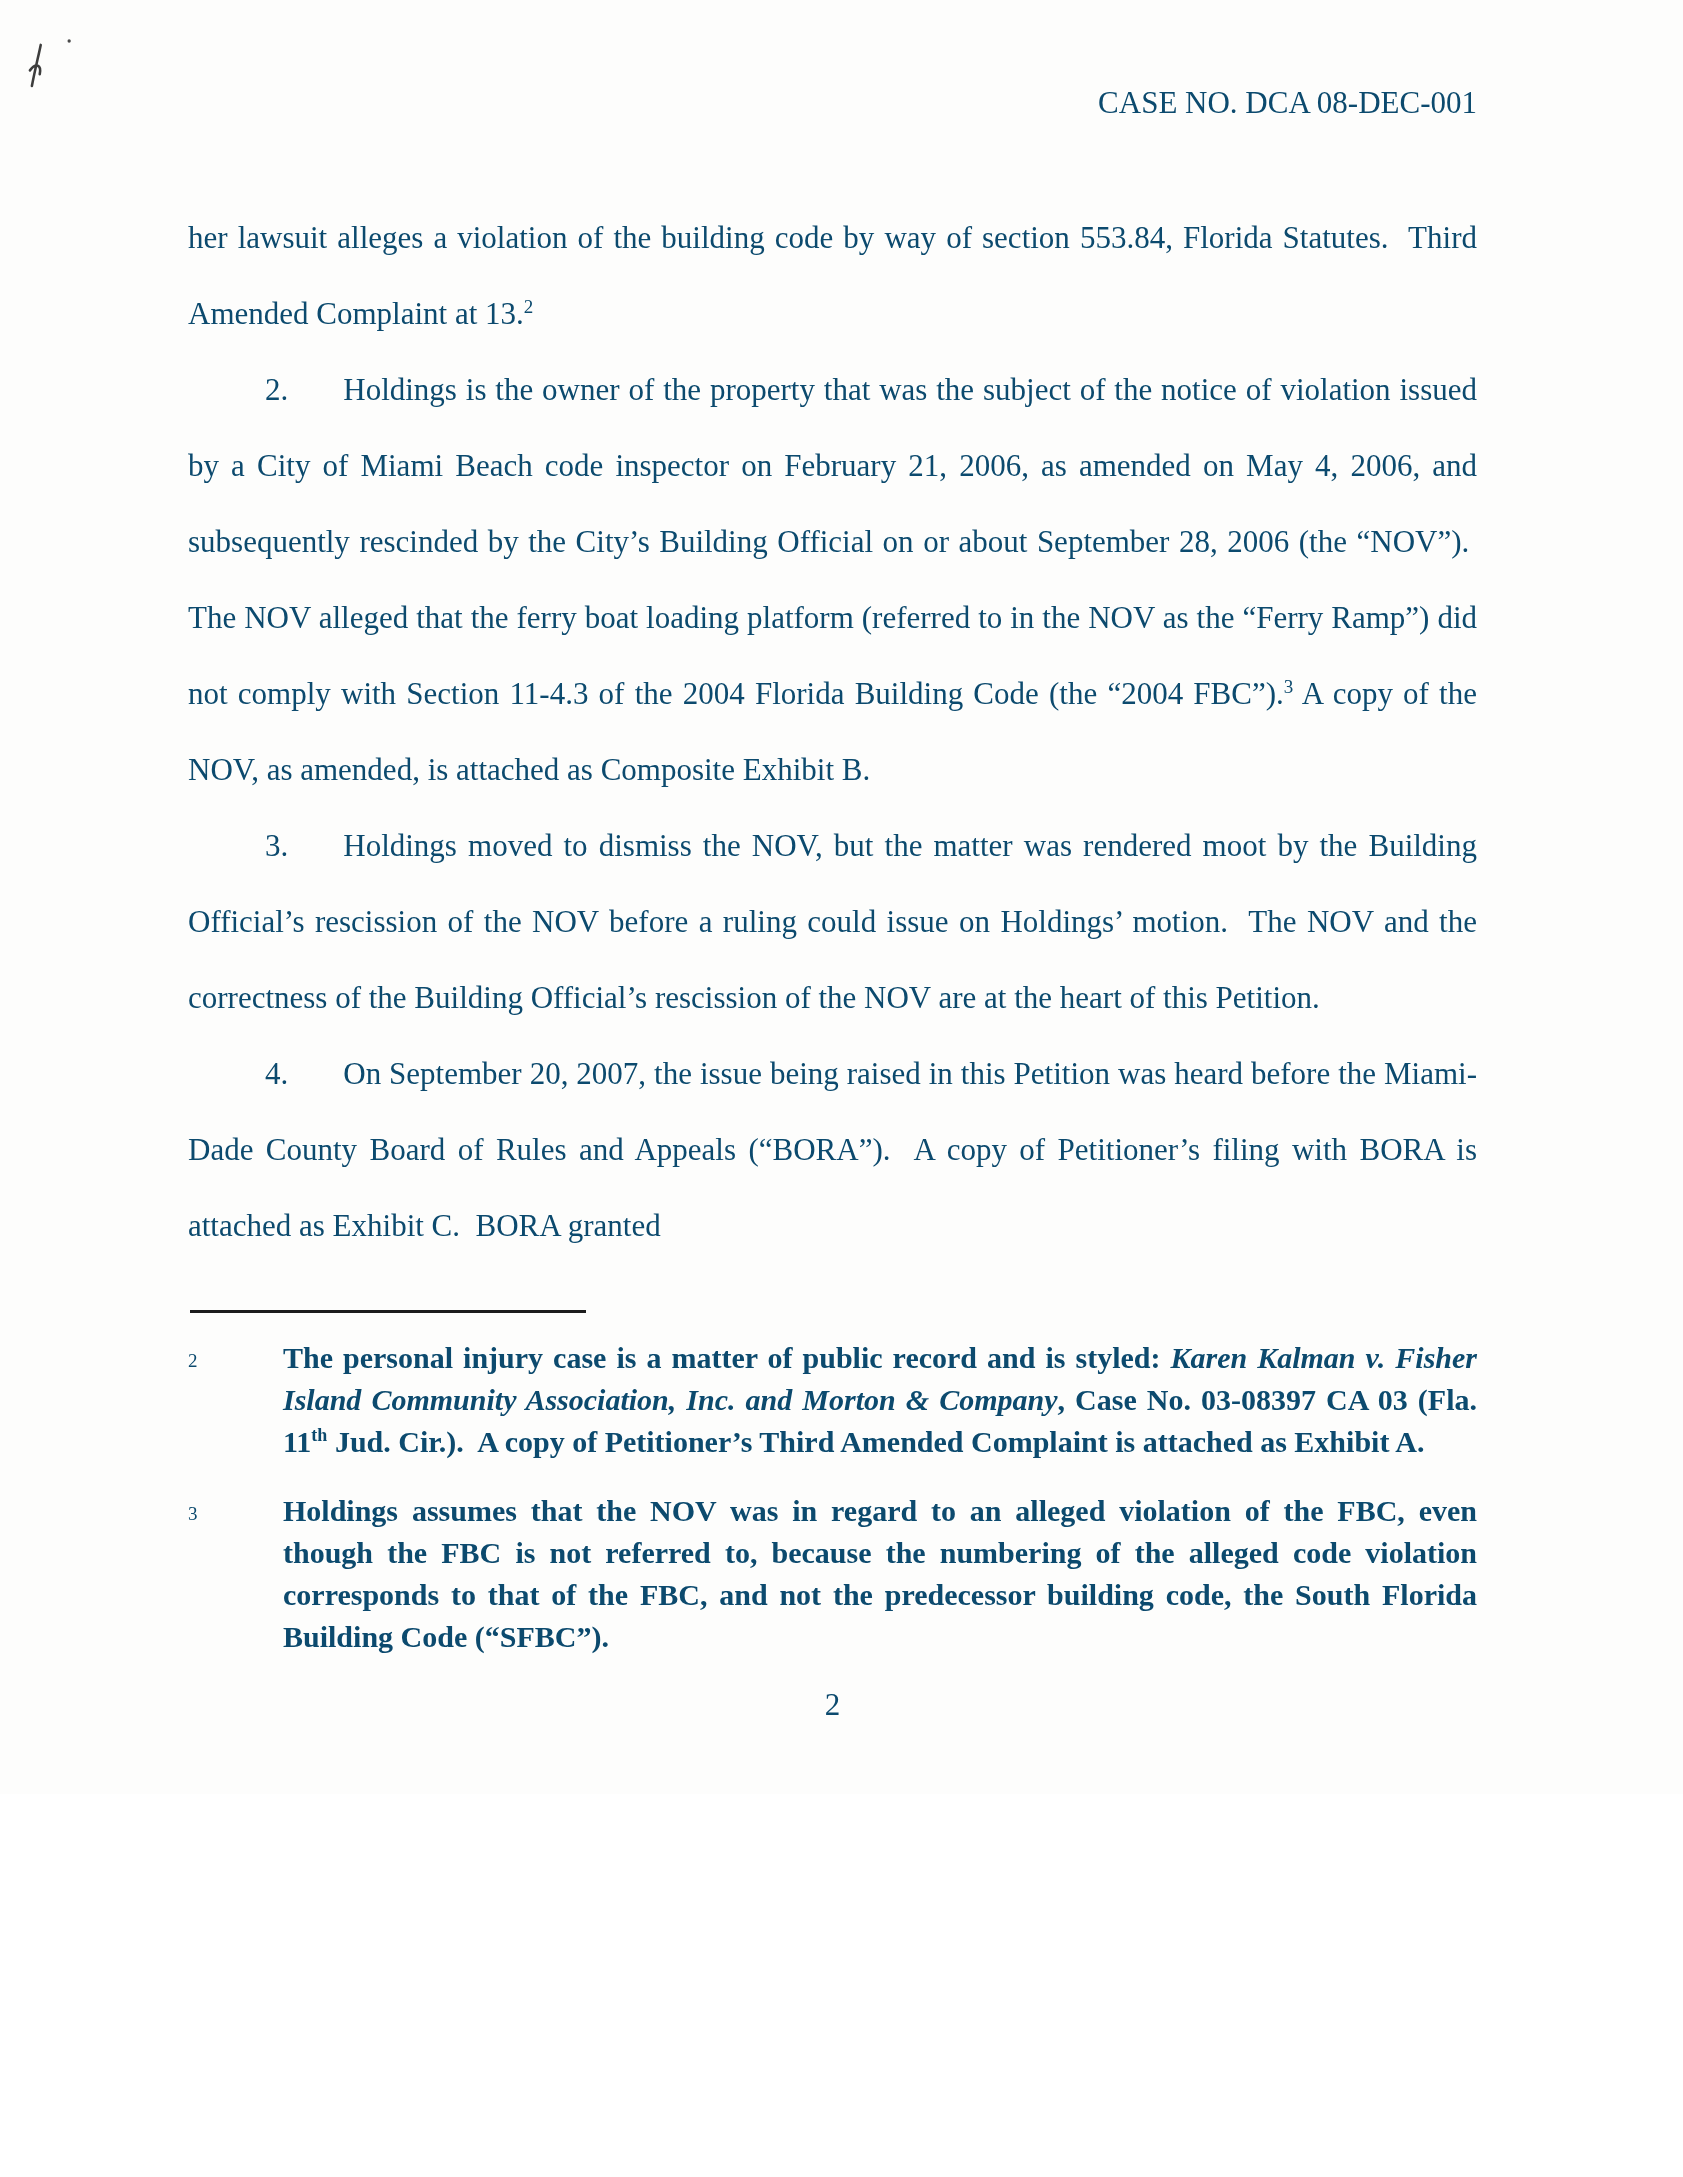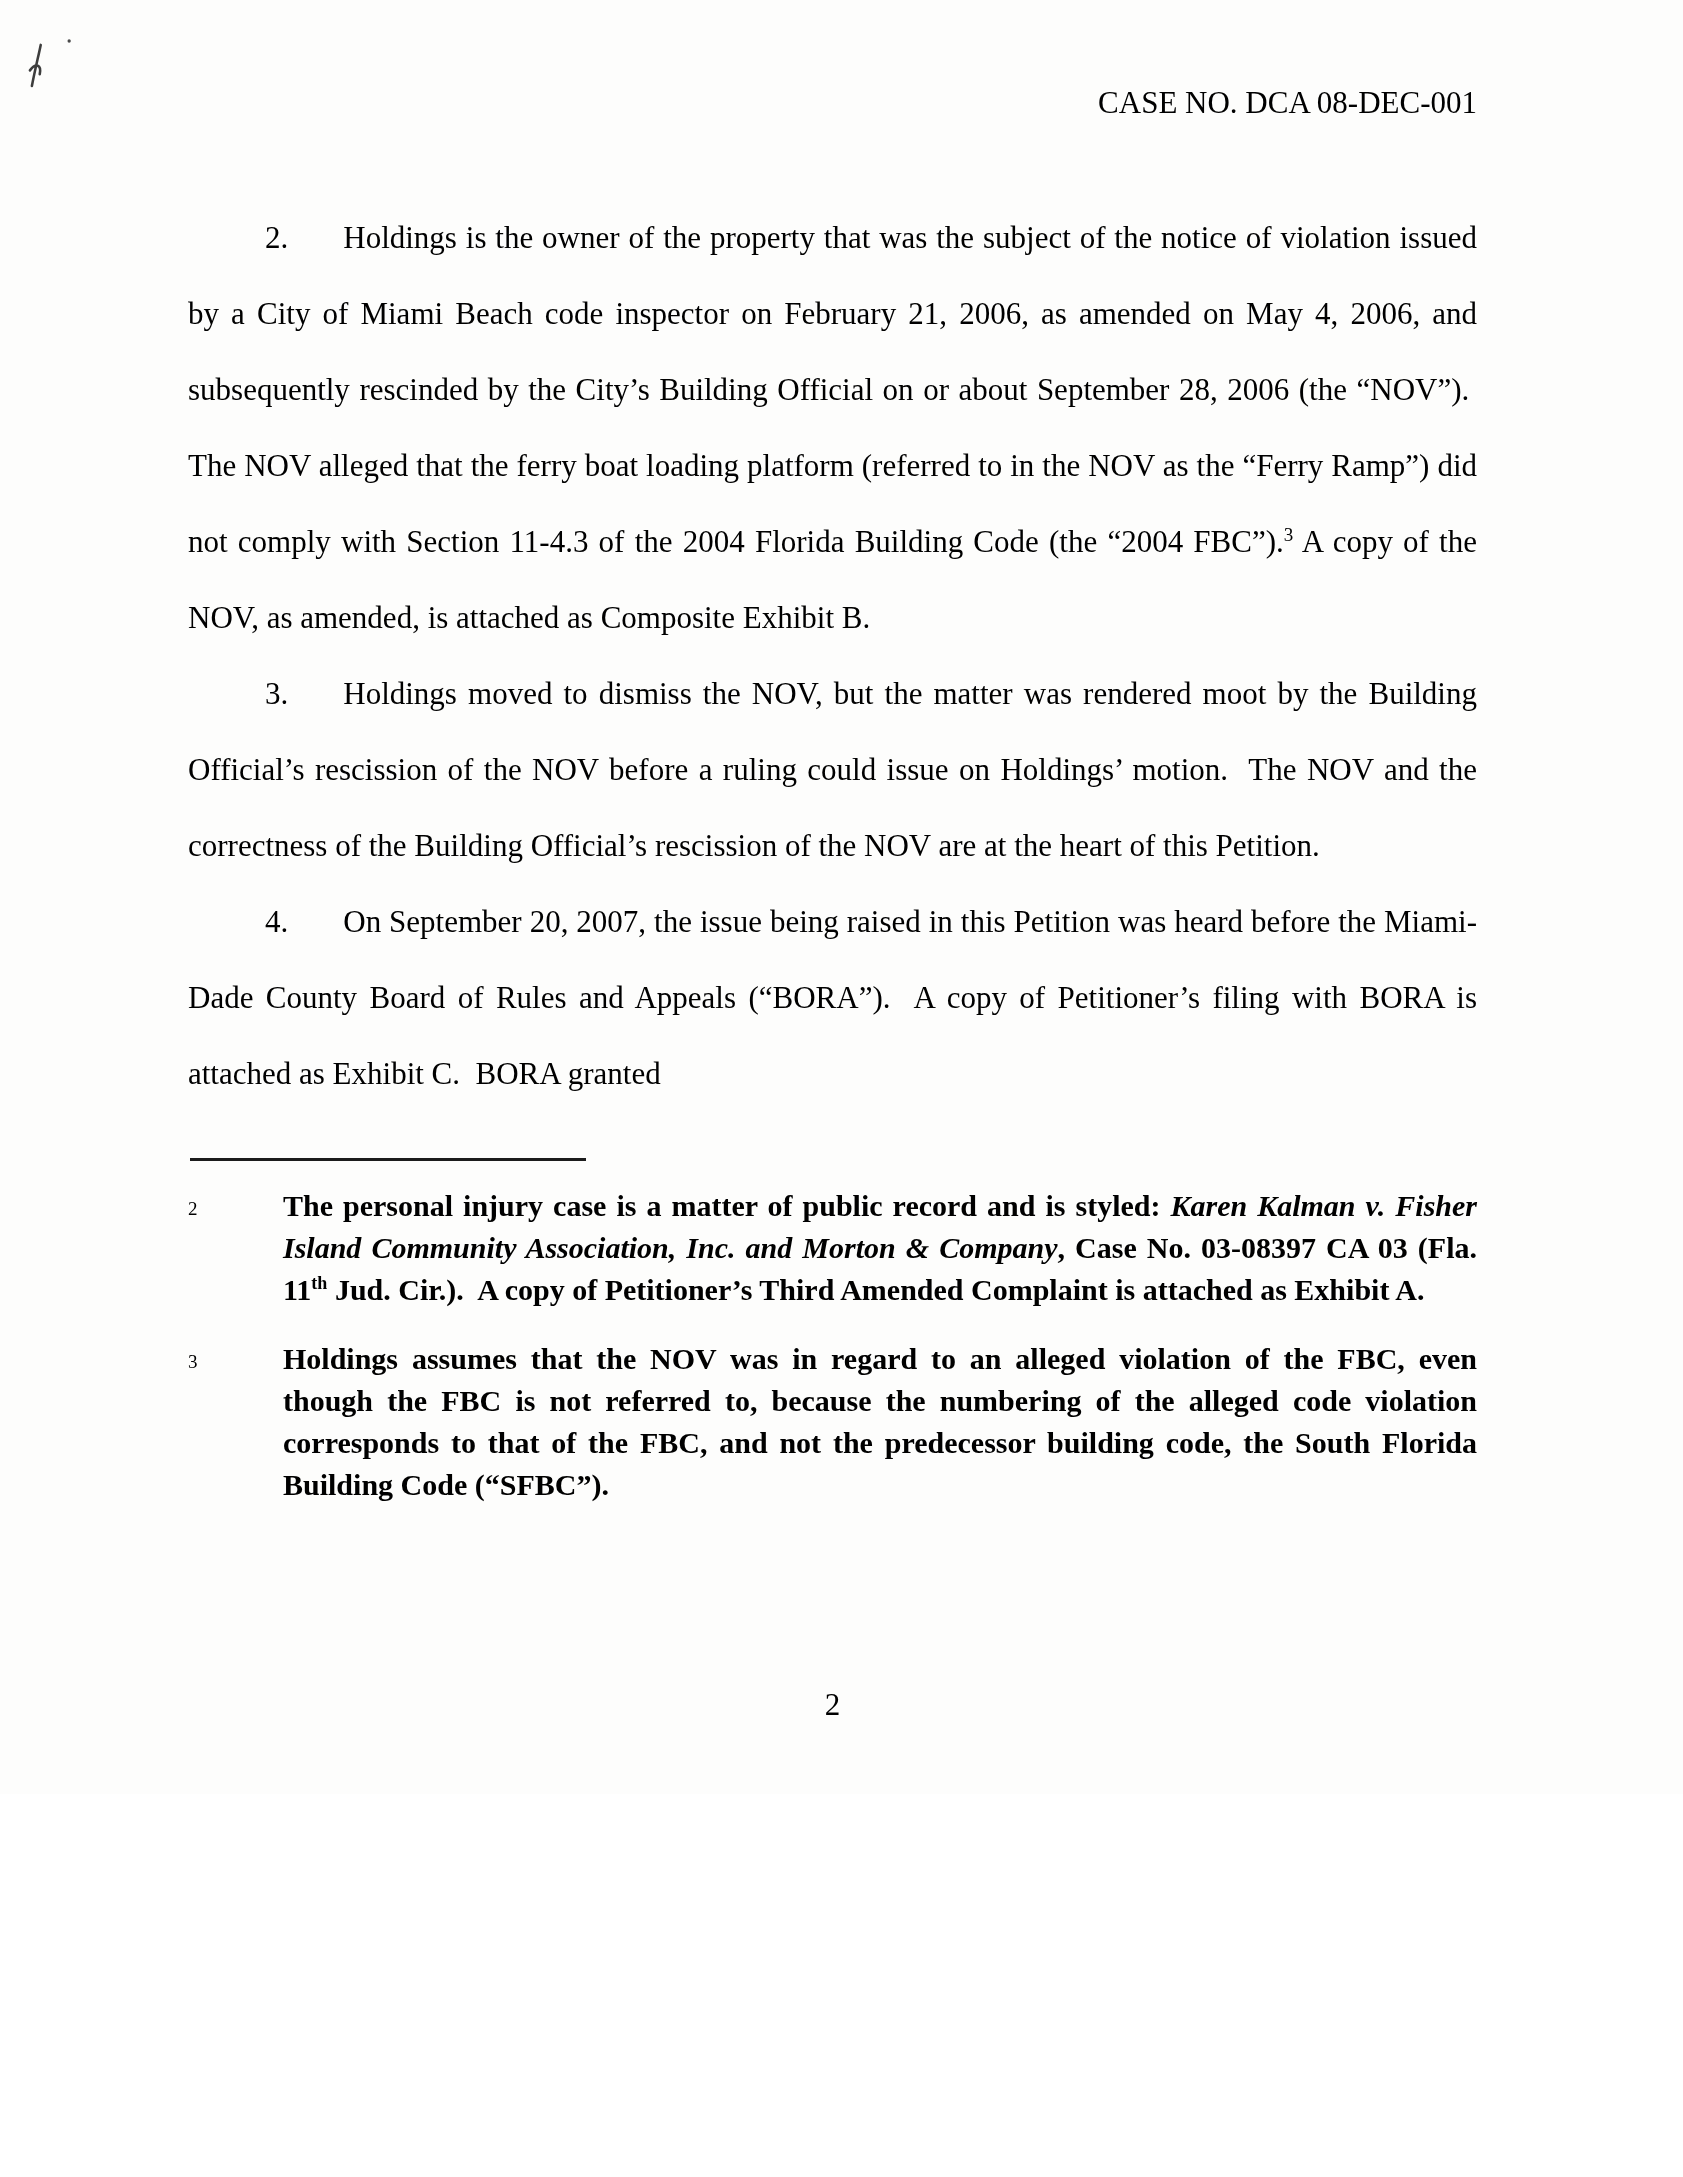--- a/index.html
+++ b/index.html
@@ -4,21 +4,21 @@
 <title>Legal Document Page</title>
 <style>
   html, body { margin: 0; padding: 0; background: #ffffff; }
 
   .page {
     position: relative;
     width: 1683px;
     height: 1794px;
     background: #fdfdfc;
     font-family: "Liberation Serif", serif;
-    color: #000000;
+    color: #0c4a6e;
     padding: 85px 206px 4px 188px;
     box-sizing: border-box;
     overflow: hidden;
   }
 
   .ink-mark { position: absolute; left: 26px; top: 36px; }
 
   .case-no {
     text-align: right;
     font-size: 31px;
@@ -77,20 +77,21 @@
 
   <svg class="ink-mark" width="51" height="57" viewBox="0 0 52 58" aria-hidden="true">
     <path d="M15 9 C13 19, 9 35, 6 51 M4 35 C10 27, 16 29, 14 39" fill="none" stroke="#3d3d3d" stroke-width="2.6" stroke-linecap="round"></path>
     <circle cx="44" cy="5" r="1.7" fill="#4a4a4a"></circle>
   </svg>
 
   <div class="case-no">CASE NO. DCA 08-DEC-001</div>
 
   <div class="doc-body">
 
+    <p class="para"><span>her lawsuit alleges a violation of the building code by way of section 553.84, Florida Statutes.&nbsp; Third Amended Complaint at 13.</span><sup class="fn-ref">2</sup></p>
 
     <p class="para numbered"><span class="pnum">2.</span><span>Holdings is the owner of the property that was the subject of the notice of violation issued by a City of Miami Beach code inspector on February 21, 2006, as amended on May 4, 2006, and subsequently rescinded by the City’s Building Official on or about September 28, 2006 (the “NOV”).&nbsp; The NOV alleged that the ferry boat loading platform (referred to in the NOV as the “Ferry Ramp”) did not comply with Section 11-4.3 of the 2004 Florida Building Code (the “2004 FBC”).</span><sup class="fn-ref">3</sup><span> A copy of the NOV, as amended, is attached as Composite Exhibit B.</span></p>
 
     <p class="para numbered"><span class="pnum">3.</span><span>Holdings moved to dismiss the NOV, but the matter was rendered moot by the Building Official’s rescission of the NOV before a ruling could issue on Holdings’ motion.&nbsp; The NOV and the correctness of the Building Official’s rescission of the NOV are at the heart of this Petition.</span></p>
 
     <p class="para numbered"><span class="pnum">4.</span><span>On September 20, 2007, the issue being raised in this Petition was heard before the Miami-Dade County Board of Rules and Appeals (“BORA”).&nbsp; A copy of Petitioner’s filing with BORA is attached as Exhibit C.&nbsp; BORA granted</span></p>
 
   </div>
 
   <div class="footnote-section">

